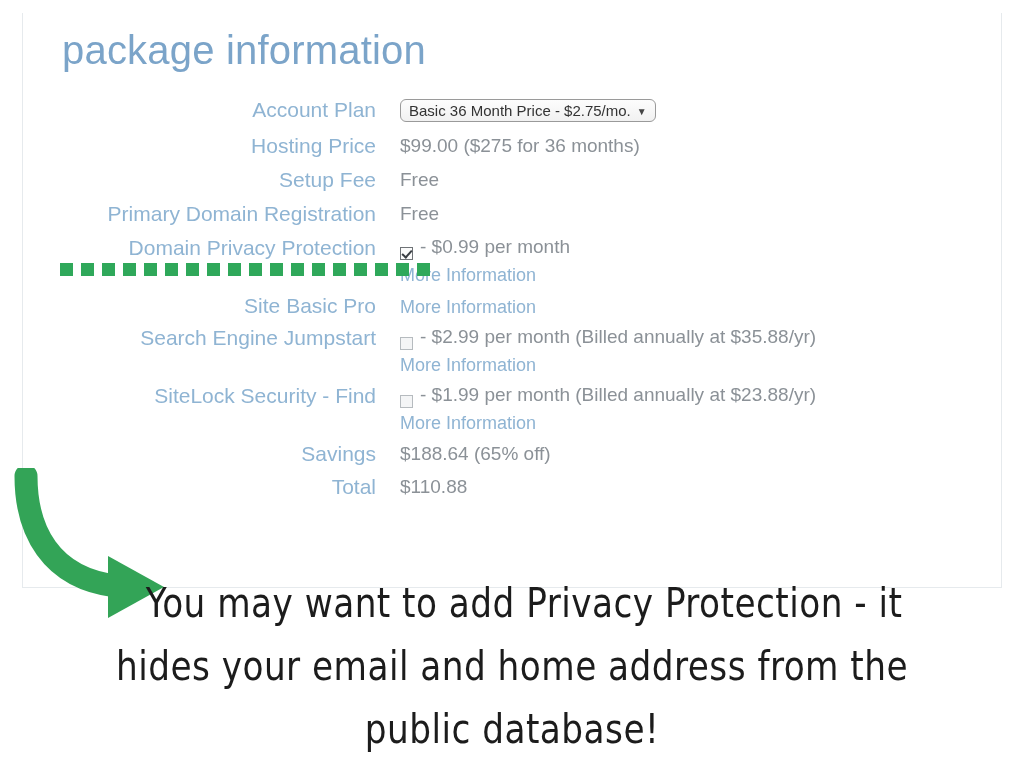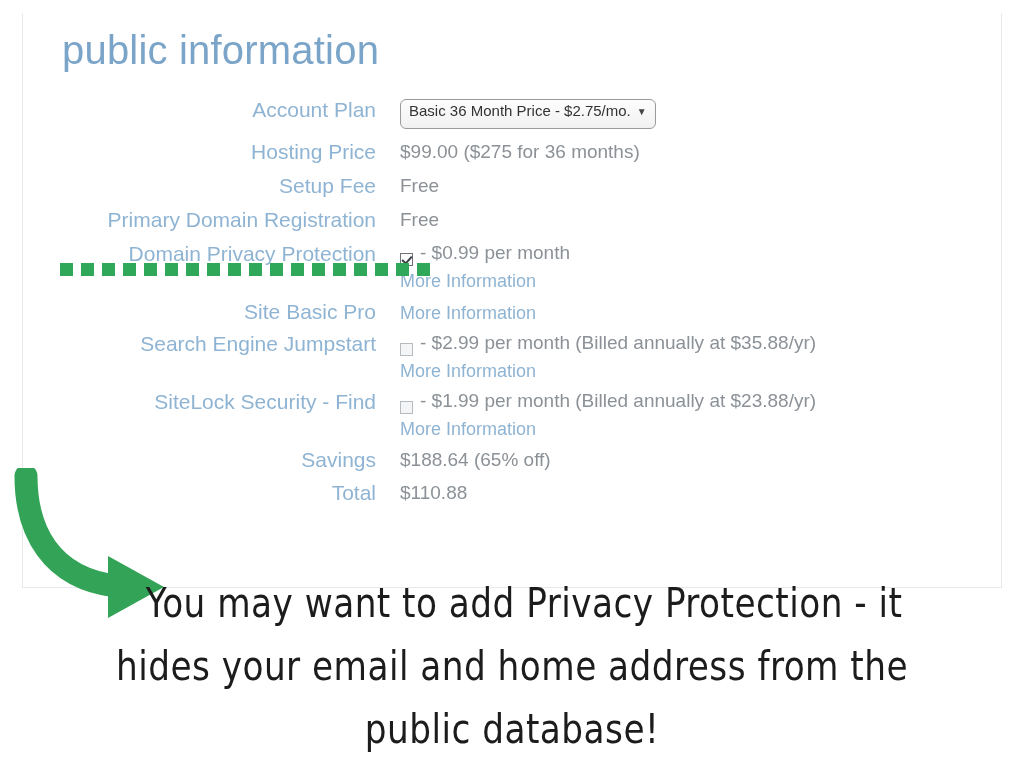--- a/index.html
+++ b/index.html
@@ -78,21 +78,21 @@
     border: 1px solid #9a9a9a;
     border-radius: 6px;
     background: linear-gradient(#fdfdfd, #f1f1f1);
     padding: 2px 8px 3px 8px;
     font-size: 15px;
     line-height: 18px;
     color: #333333;
     font-family: "Liberation Sans", sans-serif;
     position: relative;
     box-sizing: border-box;
-    height: 30px;
+    height: 23px;
     white-space: nowrap;
   }
   .plan-select .caret {
     font-size: 10px;
     margin-left: 6px;
     color: #444;
     vertical-align: middle;
   }
 
   
@@ -180,21 +180,21 @@
     display: block;
     white-space: nowrap;
   }
   #annotation .ann-line.l1 { padding-left: 26px; }
 </style>
 </head>
 <body>
 
 <div id="package-card"></div>
 
-<div id="page-title">public information</div>
+<div id="page-title">package information</div>
 
 <div id="form-table">
 
   <div class="form-row">
     <div class="row-label">Account Plan</div>
     <div class="row-value">
       <span class="plan-select"><span>Basic 36 Month Price - $2.75/mo.</span><span class="caret">▼</span></span>
     </div>
   </div>
 

